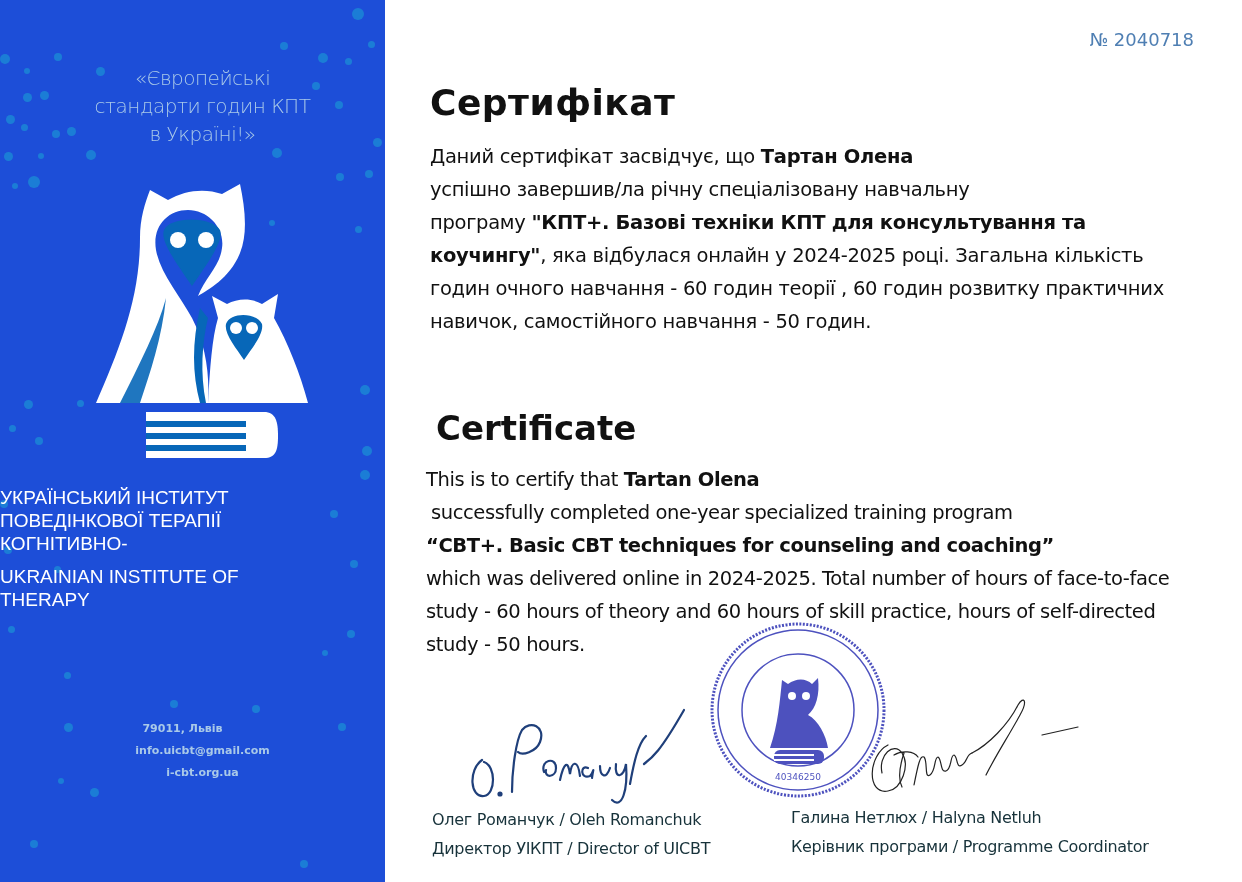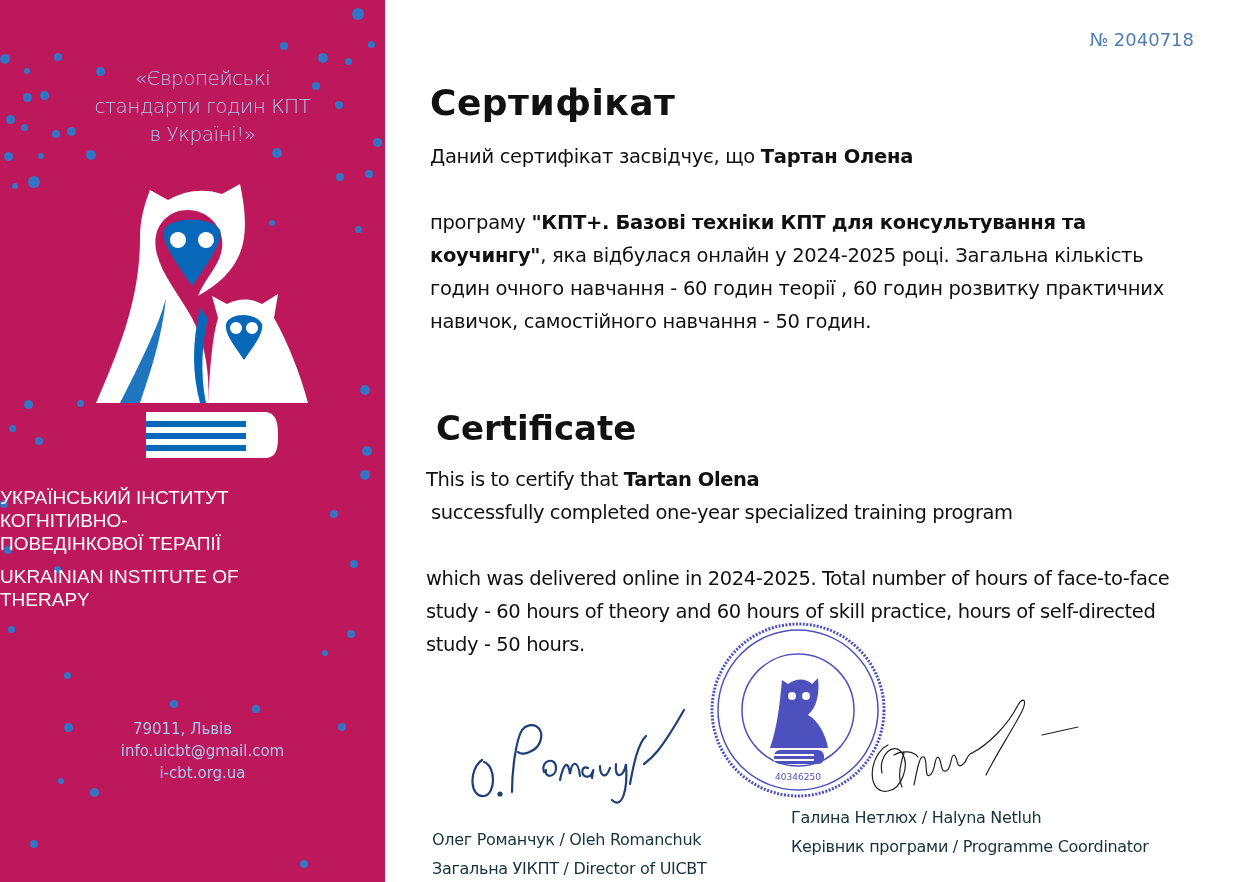--- a/index.html
+++ b/index.html
@@ -1,45 +1,45 @@
 <!DOCTYPE html>
 <html><head>
 <meta charset="utf-8">
 <style>
   * { margin:0; padding:0; box-sizing:border-box; }
   html, body { width:1242px; height:882px; overflow:hidden; background:#ffffff; }
   body { position:relative; font-family:"DejaVu Sans", sans-serif; color:#111; }
 
   
-  .sidebar { position:absolute; left:0; top:0; width:385px; height:882px; background:#be185d; overflow:hidden; }
+  .sidebar { position:absolute; left:0; top:0; width:385px; height:882px; background:#1d4ed8; overflow:hidden; }
   .dots { position:absolute; inset:0; }
   .dot { position:absolute; border-radius:50%; background:#1b86d6; opacity:.85; }
   .slogan { position:absolute; left:0; top:64px; width:405px; text-align:center; color:#a9c9e8; font-family:"DejaVu Sans", sans-serif; font-weight:300; font-size:20px; line-height:28px; letter-spacing:-0.5px; }
   .logo { position:absolute; left:80px; top:178px; width:240px; height:282px; }
   .inst { position:absolute; left:0; top:486px; width:405px; color:#ffffff; font-family:"Liberation Sans", sans-serif; font-size:19px; line-height:23px; }
   .inst .ua { margin-bottom:10px; }
-  .contacts { position:absolute; left:0; top:718px; width:405px; text-align:center; color:#a9c9e8; font-family:"DejaVu Sans", sans-serif; font-size:15px; line-height:22px; }
+  .contacts { position:absolute; left:0; top:718px; width:405px; text-align:center; color:#a9c9e8; font-family:"DejaVu Sans", sans-serif; font-size:11px; line-height:22px;font-weight:bold; }
   .contacts div:nth-child(1) { padding-right:40px; }
   .contacts div:nth-child(4) { padding-right:30px; }
 
   
   .cert-no { position:absolute; right:48px; top:29px; color:#4f7fb3; font-family:"DejaVu Sans", sans-serif; font-size:18px; }
   .title { position:absolute; left:430px; top:82px; font-family:"DejaVu Sans", sans-serif; font-weight:bold; font-size:36px; letter-spacing:0.5px; }
   .body-ua { position:absolute; left:430px; top:140px; width:760px; font-family:"DejaVu Sans", sans-serif; font-size:19.5px; line-height:33px; letter-spacing:-0.3px; }
   .title-en { position:absolute; left:429px; top:408px; font-family:"DejaVu Sans", sans-serif; font-weight:bold; font-size:34px;margin-left:7px; }
   .body-en { position:absolute; left:426px; top:463px; width:770px; font-family:"DejaVu Sans", sans-serif; font-size:19.5px; line-height:33px; letter-spacing:-0.4px; position:absolute; z-index:2; }
   .body-en .indent { padding-left:5px; }
   b { font-weight:bold; }
 
   .stamp { position:absolute; left:708px; top:620px; width:180px; height:180px; z-index:1; opacity:.9; }
   .sig1 { position:absolute; left:460px; top:700px; width:230px; height:110px; }
   .sig2 { position:absolute; left:858px; top:695px; width:230px; height:105px; }
 
   .signer { position:absolute; font-family:"DejaVu Sans", sans-serif; font-size:16px; line-height:29px; color:#17323a; letter-spacing:-0.3px; }
-  .signer1 { left:432px; top:825px; }
+  .signer1 { left:432px; top:805px; }
   .signer2 { left:791px; top:803px; }
 </style>
 </head>
 <body>
 
 <aside class="sidebar">
   <div class="dots">
     <span class="dot" style="left:352px;top:8px;width:12px;height:12px"></span>
     <span class="dot" style="left:280px;top:42px;width:8px;height:8px"></span>
     <span class="dot" style="left:318px;top:53px;width:10px;height:10px"></span>
@@ -128,50 +128,50 @@
       <circle cx="98" cy="62" r="8"></circle>
       <circle cx="126" cy="62" r="8"></circle>
       <circle cx="156" cy="150" r="6"></circle>
       <circle cx="172" cy="150" r="6"></circle>
     </g>
   </svg>
 
   <div class="inst">
     <div class="ua">
       <div>УКРАЇНСЬКИЙ ІНСТИТУТ</div>
+      <div>ПОВЕДІНКОВОЇ ТЕРАПІЇ</div>
       <div>КОГНІТИВНО-</div>
-      <div>ПОВЕДІНКОВОЇ ТЕРАПІЇ</div>
     </div>
     <div>
       <div>UKRAINIAN INSTITUTE OF</div>
       <div>THERAPY</div>
     </div>
   </div>
 
   <div class="contacts">
     <div>79011, Львів</div>
     <div>info.uicbt@gmail.com</div>
     <div>i-cbt.org.ua</div>
   </div>
 </aside>
 
 <div class="cert-no">№ 2040718</div>
 
 <h1 class="title">Сертифікат</h1>
 <div class="body-ua">
   <span>Даний сертифікат засвідчує, що </span><b>Тартан Олена</b><br>
-  <br>
+  <span>успішно завершив/ла річну спеціалізовану навчальну</span><br>
   <span>програму </span><b>"КПТ+. Базові техніки КПТ для консультування та коучингу"</b><span>, яка відбулася онлайн у 2024-2025 році. Загальна кількість годин очного навчання - 60 годин теорії , 60 годин розвитку практичних навичок, самостійного навчання - 50 годин.</span>
 </div>
 
 <h2 class="title-en">Certificate</h2>
 <div class="body-en">
   <span>This is to certify that </span><b>Tartan Olena</b><br>
   <span class="indent">successfully completed one-year specialized training program</span><br>
-  <br>
+  <b>“CBT+. Basic CBT techniques for counseling and coaching”</b><br>
   <span>which was delivered online in 2024-2025. Total number of hours of face-to-face study - 60 hours of theory and 60 hours of skill practice, hours of self-directed study - 50 hours.</span>
 </div>
 
 <svg class="stamp" viewBox="0 0 180 180">
   <g fill="none" stroke="#3a3fb8">
     <circle cx="90" cy="90" r="86" stroke-width="3" stroke-dasharray="2 1.5"></circle>
     <circle cx="90" cy="90" r="80" stroke-width="1.5"></circle>
     <circle cx="90" cy="90" r="56" stroke-width="1.5"></circle>
   </g>
   <g fill="#3a3fb8">
@@ -205,18 +205,18 @@
     <path d="M30 50 C10 60 8 100 30 96 C44 94 52 70 44 58 C36 46 20 60 24 78"></path>
     <path d="M36 60 C44 55 56 56 60 62 M46 58 C42 70 40 84 44 92"></path>
     <path d="M56 90 C60 70 62 60 66 62 C70 66 66 84 72 80 C78 76 76 62 80 62 C84 64 82 78 88 76 C94 74 92 60 96 60 C100 62 98 74 104 70 C110 66 108 60 114 58"></path>
     <path d="M114 58 C130 50 150 30 160 10 C166 0 170 6 162 20 C150 42 138 60 128 80"></path>
     <path d="M184 40 L220 32"></path>
   </g>
 </svg>
 
 <div class="signer signer1">
   <div>Олег Романчук / Oleh Romanchuk</div>
-  <div>Загальна УІКПТ / Director of UICBT</div>
+  <div>Директор УІКПТ / Director of UICBT</div>
 </div>
 <div class="signer signer2">
   <div>Галина Нетлюх / Halyna Netluh</div>
   <div>Керівник програми / Programme Coordinator</div>
 </div>
 
 </body></html>

